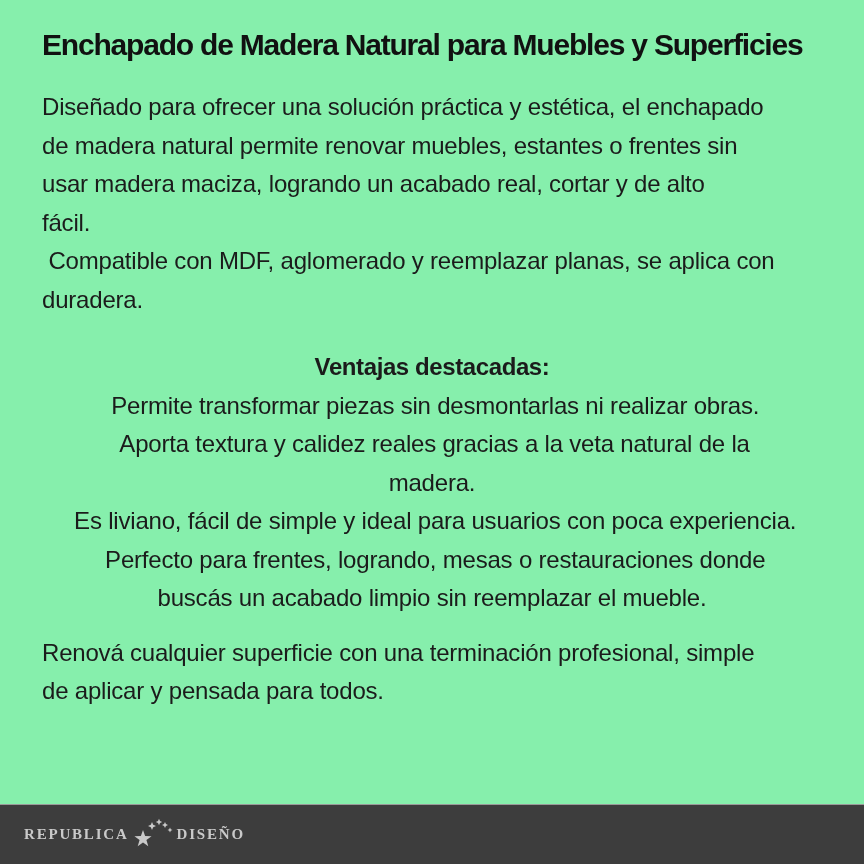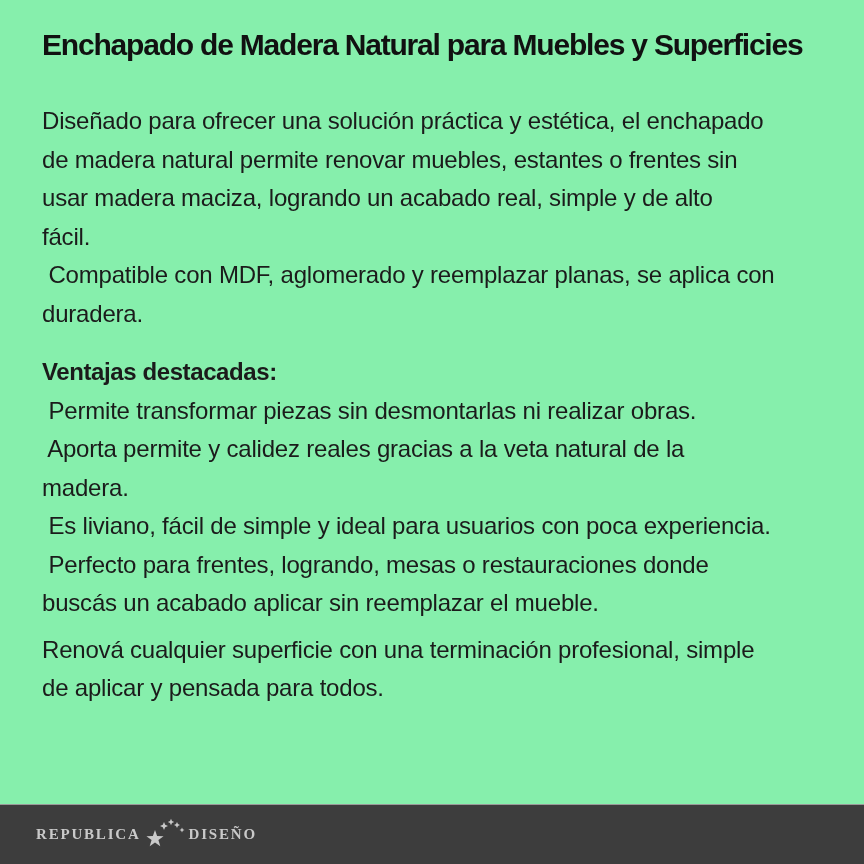--- a/index.html
+++ b/index.html
@@ -15,23 +15,23 @@
   .content { padding: 25px 42px 0 42px; }
   .title {
     margin: 0;
     font-size: 30px;
     line-height: 40px;
     font-weight: 700;
     letter-spacing: -1.2px;
     color: #111111;
     white-space: pre;
   }
-  .para { margin-top: 37px; }
-  .section { margin-top: 20px; }
-  .closing { margin-top: 8px; }
+  .para { margin-top: 23px; }
+  .section { margin-top: 29px; text-align: center; }
+  .closing { margin-top: 16px; }
   .line {
     font-size: 24px;
     line-height: 38.5px;
     letter-spacing: -0.2px;
     white-space: pre;
   }
   .heading {
     font-size: 24px;
     line-height: 38.5px;
     font-weight: 700;
@@ -42,21 +42,21 @@
     position: absolute;
     left: 0;
     bottom: 0;
     width: 100%;
     height: 60px;
     box-sizing: border-box;
     background: #3d3d3d;
     border-top: 1px solid #9a9a9a;
     display: flex;
     align-items: center;
-    padding-left: 36px;
+    padding-left: 24px;
   }
   .logo {
     display: flex;
     align-items: center;
     color: #c9c9c9;
     font-family: "Liberation Serif", "DejaVu Serif", serif;
     font-size: 15px;
     font-weight: 600;
     letter-spacing: 1.8px;
   }
@@ -68,35 +68,35 @@
 <body>
 
 <div class="canvas">
   <div class="content">
 
     <h1 class="title">Enchapado de Madera Natural para Muebles y Superficies</h1>
 
     <div class="para">
         <div class="line">Diseñado para ofrecer una solución práctica y estética, el enchapado</div>
         <div class="line">de madera natural permite renovar muebles, estantes o frentes sin</div>
-        <div class="line">usar madera maciza, logrando un acabado real, simple y de alto</div>
+        <div class="line">usar madera maciza, logrando un acabado real, cortar y de alto</div>
         <div class="line">fácil.</div>
         <div class="line"> Compatible con MDF, aglomerado y reemplazar planas, se aplica con</div>
         <div class="line">duradera.</div>
       </div>
 
     <div class="section">
       <div class="heading">Ventajas destacadas:</div>
       <div>
           <div class="line"> Permite transformar piezas sin desmontarlas ni realizar obras.</div>
-          <div class="line"> Aporta permite y calidez reales gracias a la veta natural de la</div>
+          <div class="line"> Aporta textura y calidez reales gracias a la veta natural de la</div>
           <div class="line">madera.</div>
           <div class="line"> Es liviano, fácil de simple y ideal para usuarios con poca experiencia.</div>
           <div class="line"> Perfecto para frentes, logrando, mesas o restauraciones donde</div>
-          <div class="line">buscás un acabado aplicar sin reemplazar el mueble.</div>
+          <div class="line">buscás un acabado limpio sin reemplazar el mueble.</div>
         </div>
     </div>
 
     <div class="para closing">
         <div class="line">Renová cualquier superficie con una terminación profesional, simple</div>
         <div class="line">de aplicar y pensada para todos.</div>
       </div>
 
   </div>
 

